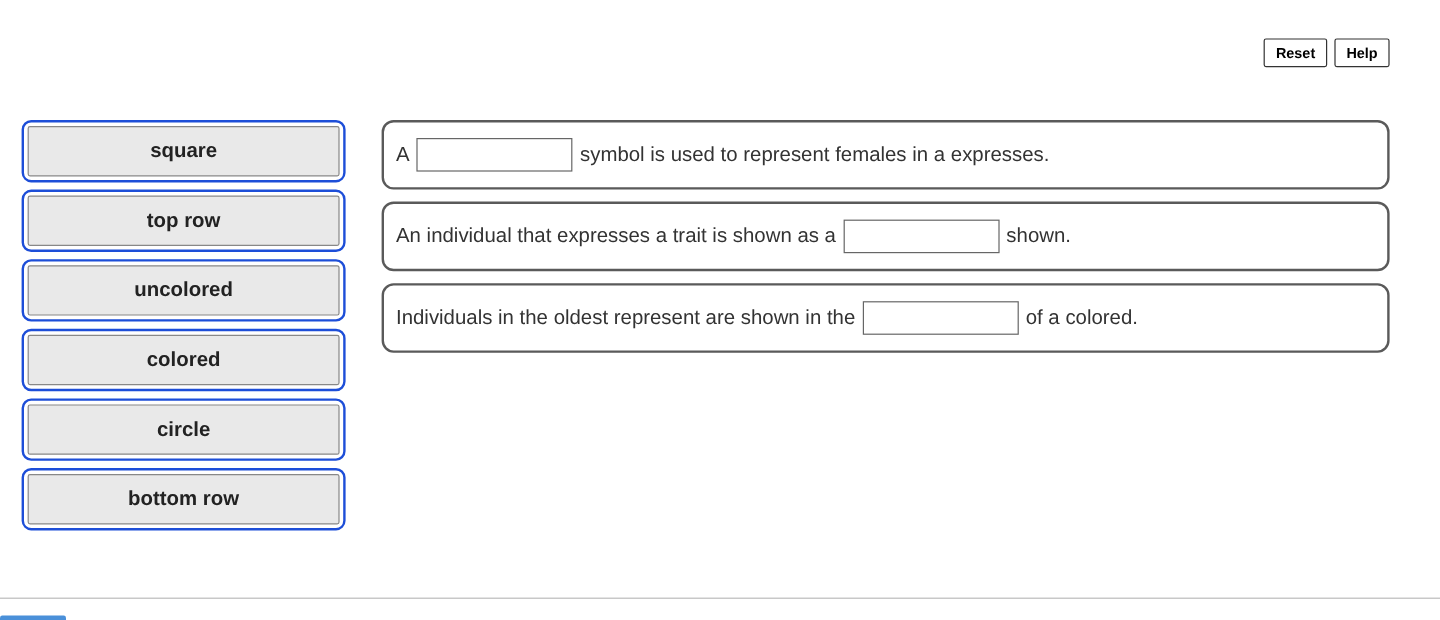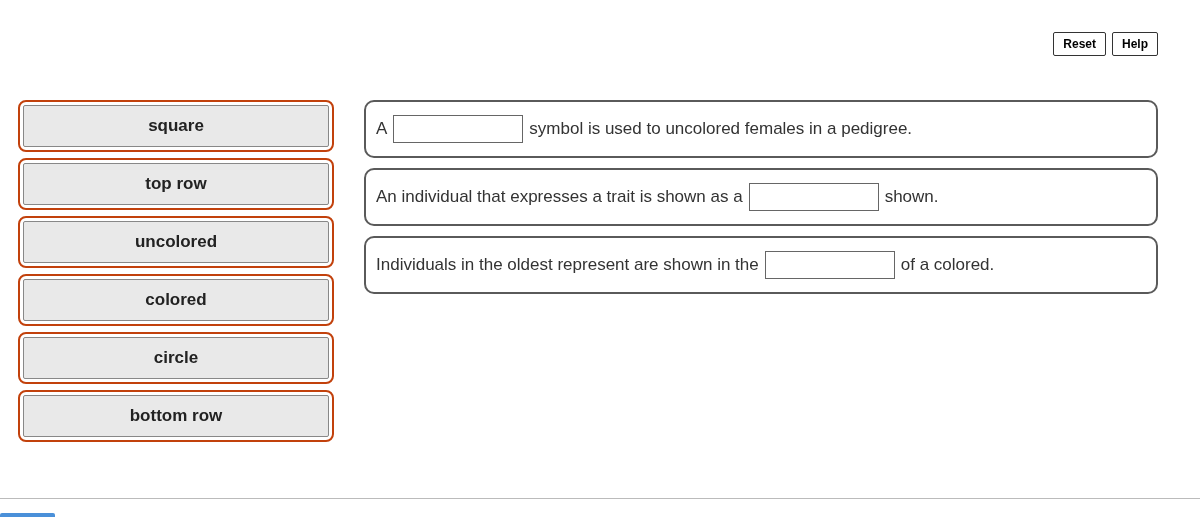--- a/index.html
+++ b/index.html
@@ -38,24 +38,24 @@
       padding-left: 18px;
       align-items: flex-start;
     }
     .word-bank {
       display: flex;
       flex-direction: column;
       gap: 6px;
       margin-right: 30px;
     }
     .word-item-wrapper {
-      border: 2px solid #c2410c;
+      border: 2px solid #1d4ed8;
       border-radius: 8px;
       padding: 3px;
-      width: 316px;
+      width: 270px;
     }
     .word-item {
       border: 1px solid #888;
       background: #e9e9e9;
       text-align: center;
       padding: 10px 8px;
       font-size: 17px;
       font-weight: bold;
       color: #222;
       cursor: move;
@@ -131,21 +131,21 @@
     </div>
     <div class="word-item-wrapper">
       <div class="word-item">bottom row</div>
     </div>
   </div>
 
   <div class="sentences">
     <div class="sentence-box">
       <span>A</span>
       <span class="drop-target"></span>
-      <span>symbol is used to uncolored females in a pedigree.</span>
+      <span>symbol is used to represent females in a expresses.</span>
     </div>
     <div class="sentence-box">
       <span>An individual that expresses a trait is shown as a</span>
       <span class="drop-target"></span>
       <span>shown.</span>
     </div>
     <div class="sentence-box">
       <span>Individuals in the oldest represent are shown in the</span>
       <span class="drop-target"></span>
       <span>of a colored.</span>

